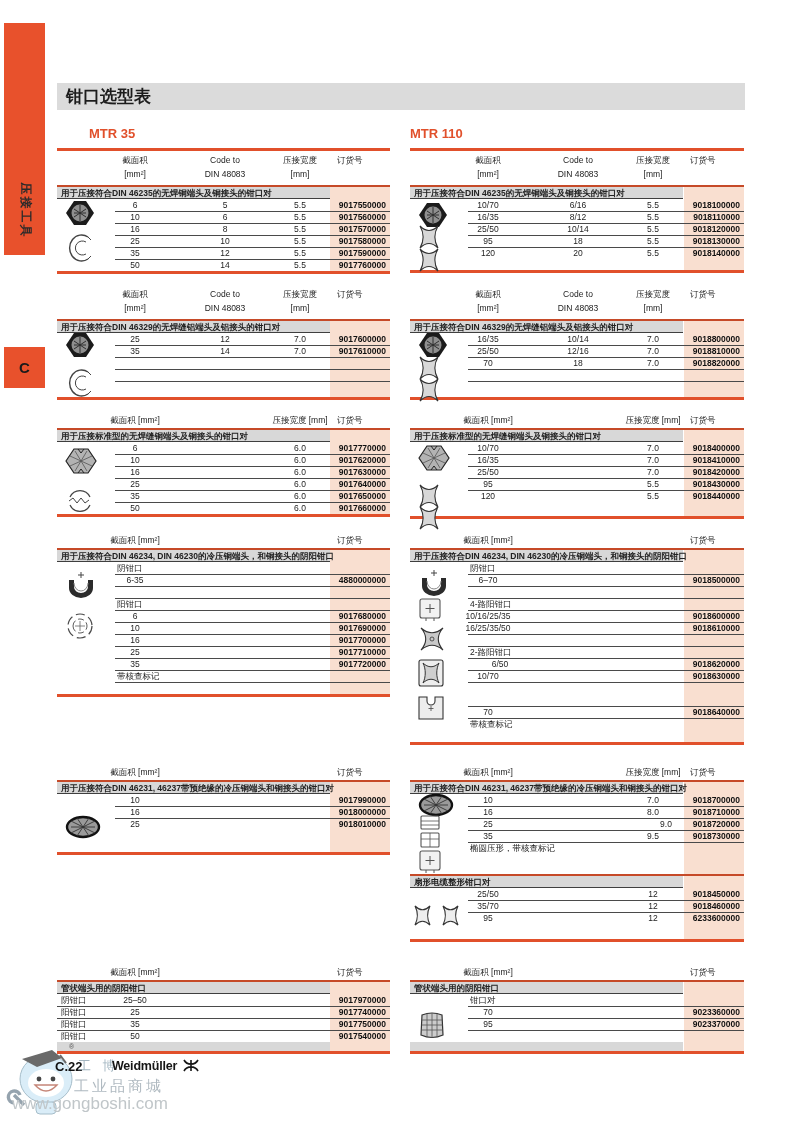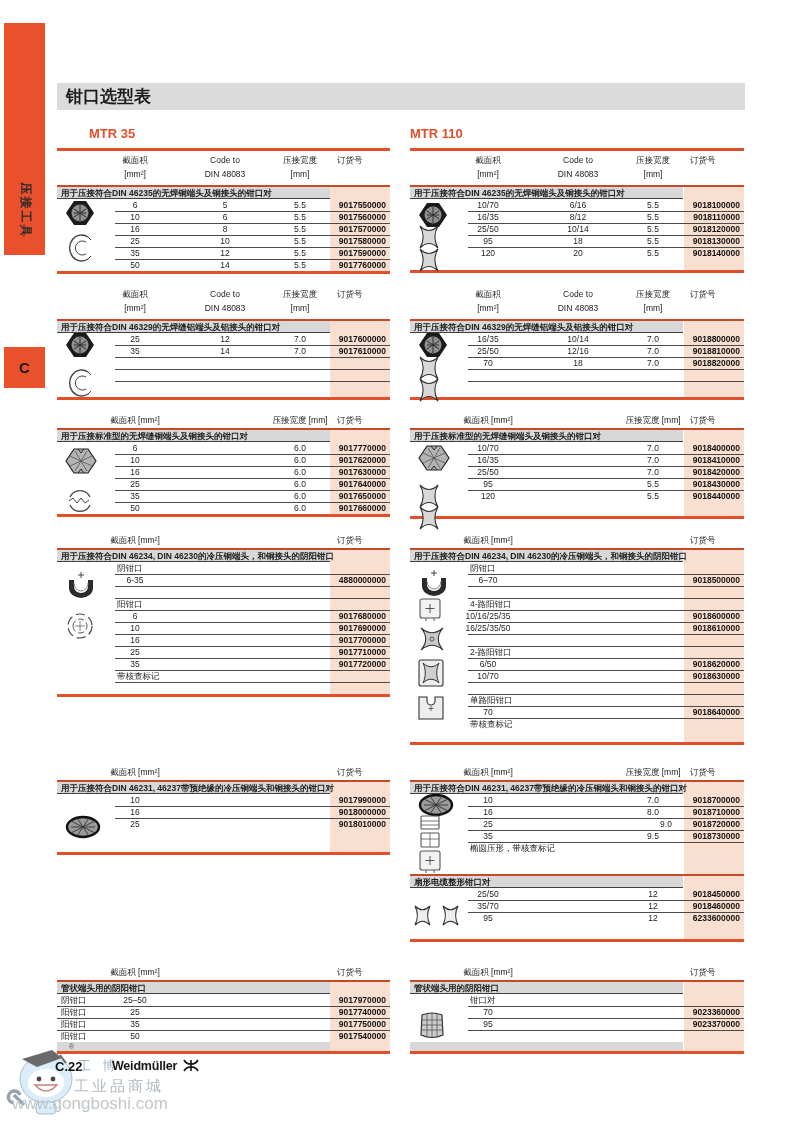--- a/index.html
+++ b/index.html
@@ -536,34 +536,30 @@
         </div>
         <div class="row" style="top: 101px;">
           <div class="sep" style="left: 58px;"></div>
         </div>
         <div class="row" style="top: 113px;">
           <div class="sep" style="left: 58px;"></div>
           <div class="cell lft" style="left: 60px;">2-路阳钳口</div>
         </div>
         <div class="row" style="top: 125px;">
           <div class="sep" style="left: 58px;"></div>
-          <div class="cell" style="left: 78px;">6/50</div>
+          <div class="cell" style="left: 90px;">6/50</div>
           <div class="ord">9018620000</div>
         </div>
         <div class="row" style="top: 137px;">
           <div class="sep" style="left: 58px;"></div>
           <div class="cell" style="left: 78px;">10/70</div>
           <div class="ord">9018630000</div>
         </div>
         <div class="row" style="top: 149px;">
           <div class="sep" style="left: 58px;"></div>
-        </div>
-        <div class="row" style="top: 161px;">
-          <div class="sep" style="left: 58px;"></div>
-          <div class="cell lft" style="left: 60px;">单路阳钳口</div>
         </div>
         <div class="row" style="top: 173px;">
           <div class="sep" style="left: 58px;"></div>
           <div class="cell" style="left: 78px;">70</div>
           <div class="ord">9018640000</div>
         </div>
         <div class="row" style="top: 185px;">
           <div class="sep" style="left: 58px;"></div>
           <div class="cell lft" style="left: 60px;">带核查标记</div>
         </div>

